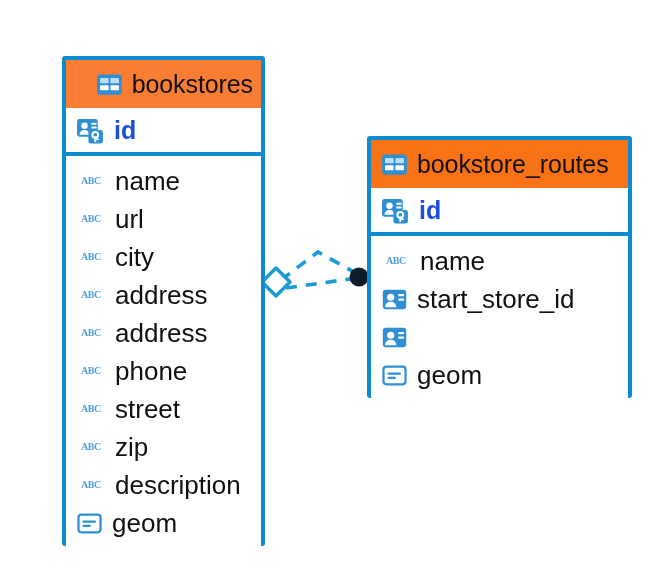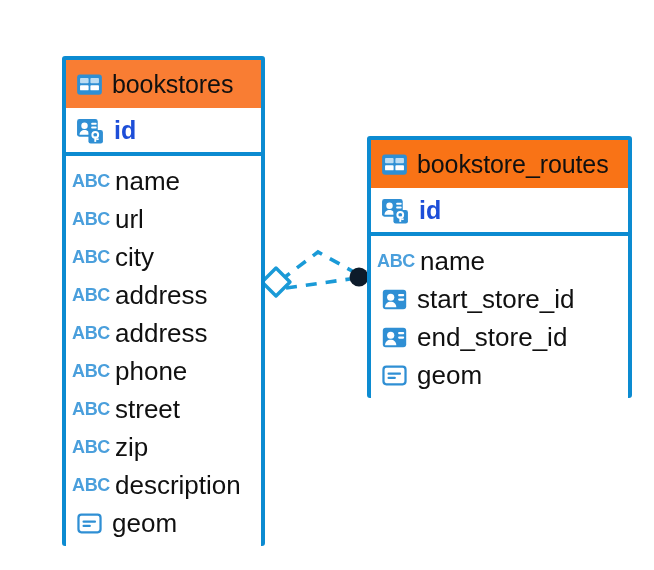--- a/index.html
+++ b/index.html
@@ -31,21 +31,21 @@
   }
 
   .entity-header {
     display: flex;
     align-items: center;
     box-sizing: border-box;
     height: 48px;
     padding: 0 8px 0 10px;
     gap: 9px;
   }
-  .entity-header.accent-orange { background: #f97d33; }
+  .entity-header.accent-orange { background: #f97d33; justify-content: flex-end; }
   .entity-header.accent-grey   { background: #f97316; }
 
   .entity-title {
     font-size: 25px;
     color: #101010;
     line-height: 1;
     white-space: nowrap;
     letter-spacing: -0.1px;
   }
 
@@ -95,22 +95,22 @@
   .icon svg { display: block; }
 
   .icon-table { width: 27px; height: 27px; }
   .icon-key   { width: 29px; height: 29px; }
   .icon-fk    { width: 27px; height: 27px; }
   .icon-geom  { width: 27px; height: 27px; }
 
   .icon-abc {
     width: 30px;
     height: 20px;
-    font-family: Liberation Sans, sans-serif;
-    font-size: 18px;
+    font-family: Liberation Serif, serif;
+    font-size: 10px;
     font-weight: bold;
     color: #4a9fdc;
     letter-spacing: -0.4px;
     line-height: 1;
   }
 
   
   .connector {
     position: absolute;
     left: 0;
@@ -286,21 +286,20 @@
       <div class="field-row">
         <span class="icon icon-fk">
           <svg viewBox="0 0 24 24" width="27" height="27">
             <rect x="1.6" y="3.4" width="20.8" height="17.2" rx="2.6" fill="#2f8fd4"></rect>
             <circle cx="8.6" cy="10" r="3.2" fill="#ffffff"></circle>
             <path d="M3.6 18.8c0-3 2.3-4.8 5-4.8s5 1.8 5 4.8z" fill="#ffffff"></path>
             <rect x="15.2" y="7.2" width="5.4" height="2" rx="0.9" fill="#ffffff"></rect>
             <rect x="15.2" y="11" width="5.4" height="2" rx="0.9" fill="#ffffff"></rect>
           </svg>
         </span>
-        <span class="field-label">end_store_id</span>
       </div>
 
       <div class="field-row">
         <span class="icon icon-geom">
           <svg viewBox="0 0 24 24" width="27" height="27">
             <rect x="2.2" y="4.2" width="19.6" height="15.6" rx="2.6" fill="#ffffff" stroke="#2f8fd4" stroke-width="2"></rect>
             <rect x="5.8" y="9.4" width="12" height="1.9" rx="0.9" fill="#2f8fd4"></rect>
             <rect x="5.8" y="13.2" width="7.4" height="1.9" rx="0.9" fill="#2f8fd4"></rect>
           </svg>
         </span>

